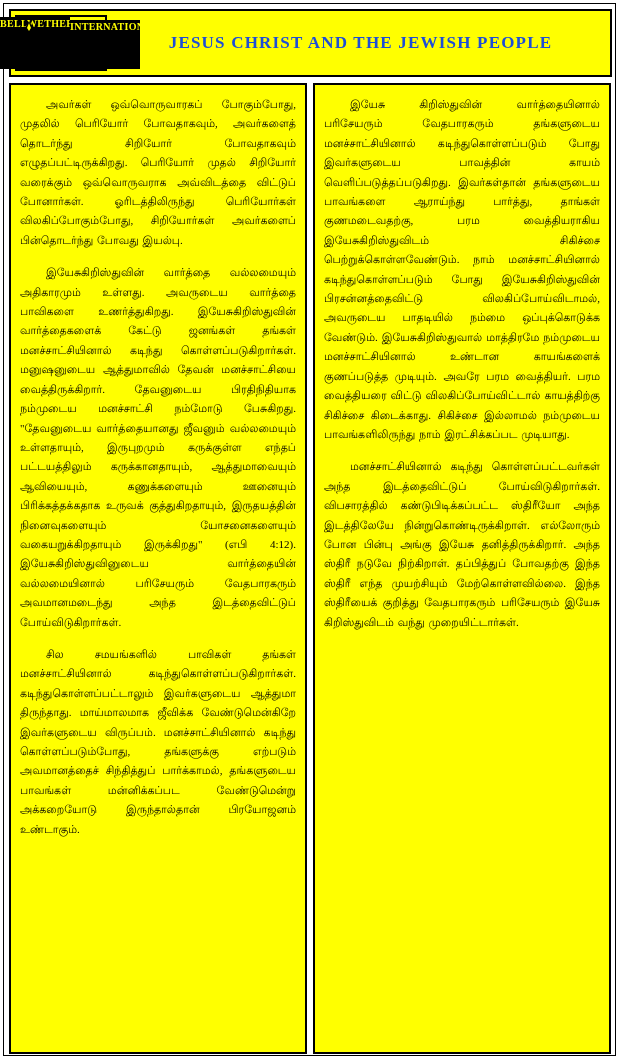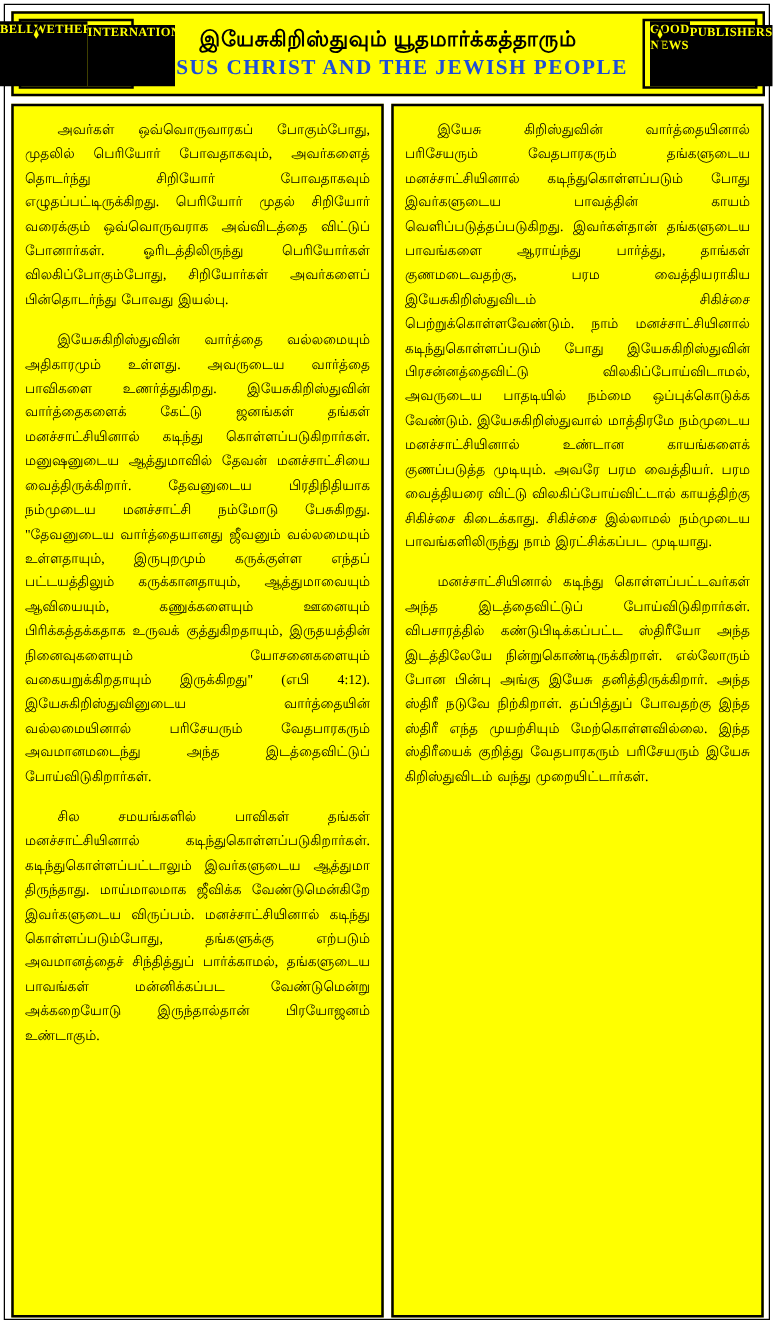--- a/index.html
+++ b/index.html
@@ -154,36 +154,23 @@
           <path d="M8 0 L12 7 L8 12 L4 7 Z" fill="#000"></path>
           <path d="M8 2 L10 7 L8 10 L6 7 Z" fill="#ffff00"></path>
         </svg>
         <div class="logo-inner">
           <div class="logo-band">BELLWETHER</div>
           <div class="logo-band" style="margin-top:3px;">INTERNATIONAL</div>
         </div>
       </div>
 
       <div class="title-block">
-        <div class="title-ta">இயேசுகிறிஸ்துவும் யூதமார்க்கத்தாரும்</div>
         <div class="title-en">JESUS CHRIST AND THE JEWISH PEOPLE</div>
       </div>
 
-      <div class="logo-box">
-        <svg class="logo-emblem" viewBox="0 0 16 38">
-          <rect x="6" y="12" width="4" height="22" fill="#000"></rect>
-          <rect x="3" y="33" width="10" height="4" fill="#000"></rect>
-          <path d="M8 0 L12 7 L8 12 L4 7 Z" fill="#000"></path>
-          <path d="M8 2 L10 7 L8 10 L6 7 Z" fill="#ffff00"></path>
-        </svg>
-        <div class="logo-inner">
-          <div class="logo-band">GOOD NEWS</div>
-          <div class="logo-band" style="margin-top:3px;">PUBLISHERS</div>
-        </div>
-      </div>
 
     </div>
 
     <div class="columns">
 
       <div class="column">
         <p class="para">அவர்கள் ஒவ்வொருவாரகப் போகும்போது, முதலில் பெரியோர் போவதாகவும், அவர்களைத் தொடர்ந்து சிறியோர் போவதாகவும் எழுதப்பட்டிருக்கிறது. பெரியோர் முதல் சிறியோர் வரைக்கும் ஒவ்வொருவராக அவ்விடத்தை விட்டுப் போனார்கள். ஓரிடத்திலிருந்து பெரியோர்கள் விலகிப்போகும்போது, சிறியோர்கள் அவர்களைப் பின்தொடர்ந்து போவது இயல்பு.</p>
         <p class="para">இயேசுகிறிஸ்துவின் வார்த்தை வல்லமையும் அதிகாரமும் உள்ளது. அவருடைய வார்த்தை பாவிகளை உணர்த்துகிறது. இயேசுகிறிஸ்துவின் வார்த்தைகளைக் கேட்டு ஜனங்கள் தங்கள் மனச்சாட்சியினால் கடிந்து கொள்ளப்படுகிறார்கள். மனுஷனுடைய ஆத்துமாவில் தேவன் மனச்சாட்சியை வைத்திருக்கிறார். தேவனுடைய பிரதிநிதியாக நம்முடைய மனச்சாட்சி நம்மோடு பேசுகிறது. "தேவனுடைய வார்த்தையானது ஜீவனும் வல்லமையும் உள்ளதாயும், இருபுறமும் கருக்குள்ள எந்தப் பட்டயத்திலும் கருக்கானதாயும், ஆத்துமாவையும் ஆவியையும், கணுக்களையும் ஊனையும் பிரிக்கத்தக்கதாக உருவக் குத்துகிறதாயும், இருதயத்தின் நினைவுகளையும் யோசனைகளையும் வகையறுக்கிறதாயும் இருக்கிறது" (எபி 4:12). இயேசுகிறிஸ்துவினுடைய வார்த்தையின் வல்லமையினால் பரிசேயரும் வேதபாரகரும் அவமானமடைந்து அந்த இடத்தைவிட்டுப் போய்விடுகிறார்கள்.</p>
         <p class="para">சில சமயங்களில் பாவிகள் தங்கள் மனச்சாட்சியினால் கடிந்துகொள்ளப்படுகிறார்கள். கடிந்துகொள்ளப்பட்டாலும் இவர்களுடைய ஆத்துமா திருந்தாது. மாய்மாலமாக ஜீவிக்க வேண்டுமென்கிறே இவர்களுடைய விருப்பம். மனச்சாட்சியினால் கடிந்து கொள்ளப்படும்போது, தங்களுக்கு எற்படும் அவமானத்தைச் சிந்தித்துப் பார்க்காமல், தங்களுடைய பாவங்கள் மன்னிக்கப்பட வேண்டுமென்று அக்கறையோடு இருந்தால்தான் பிரயோஜனம் உண்டாகும்.</p>
       </div>

